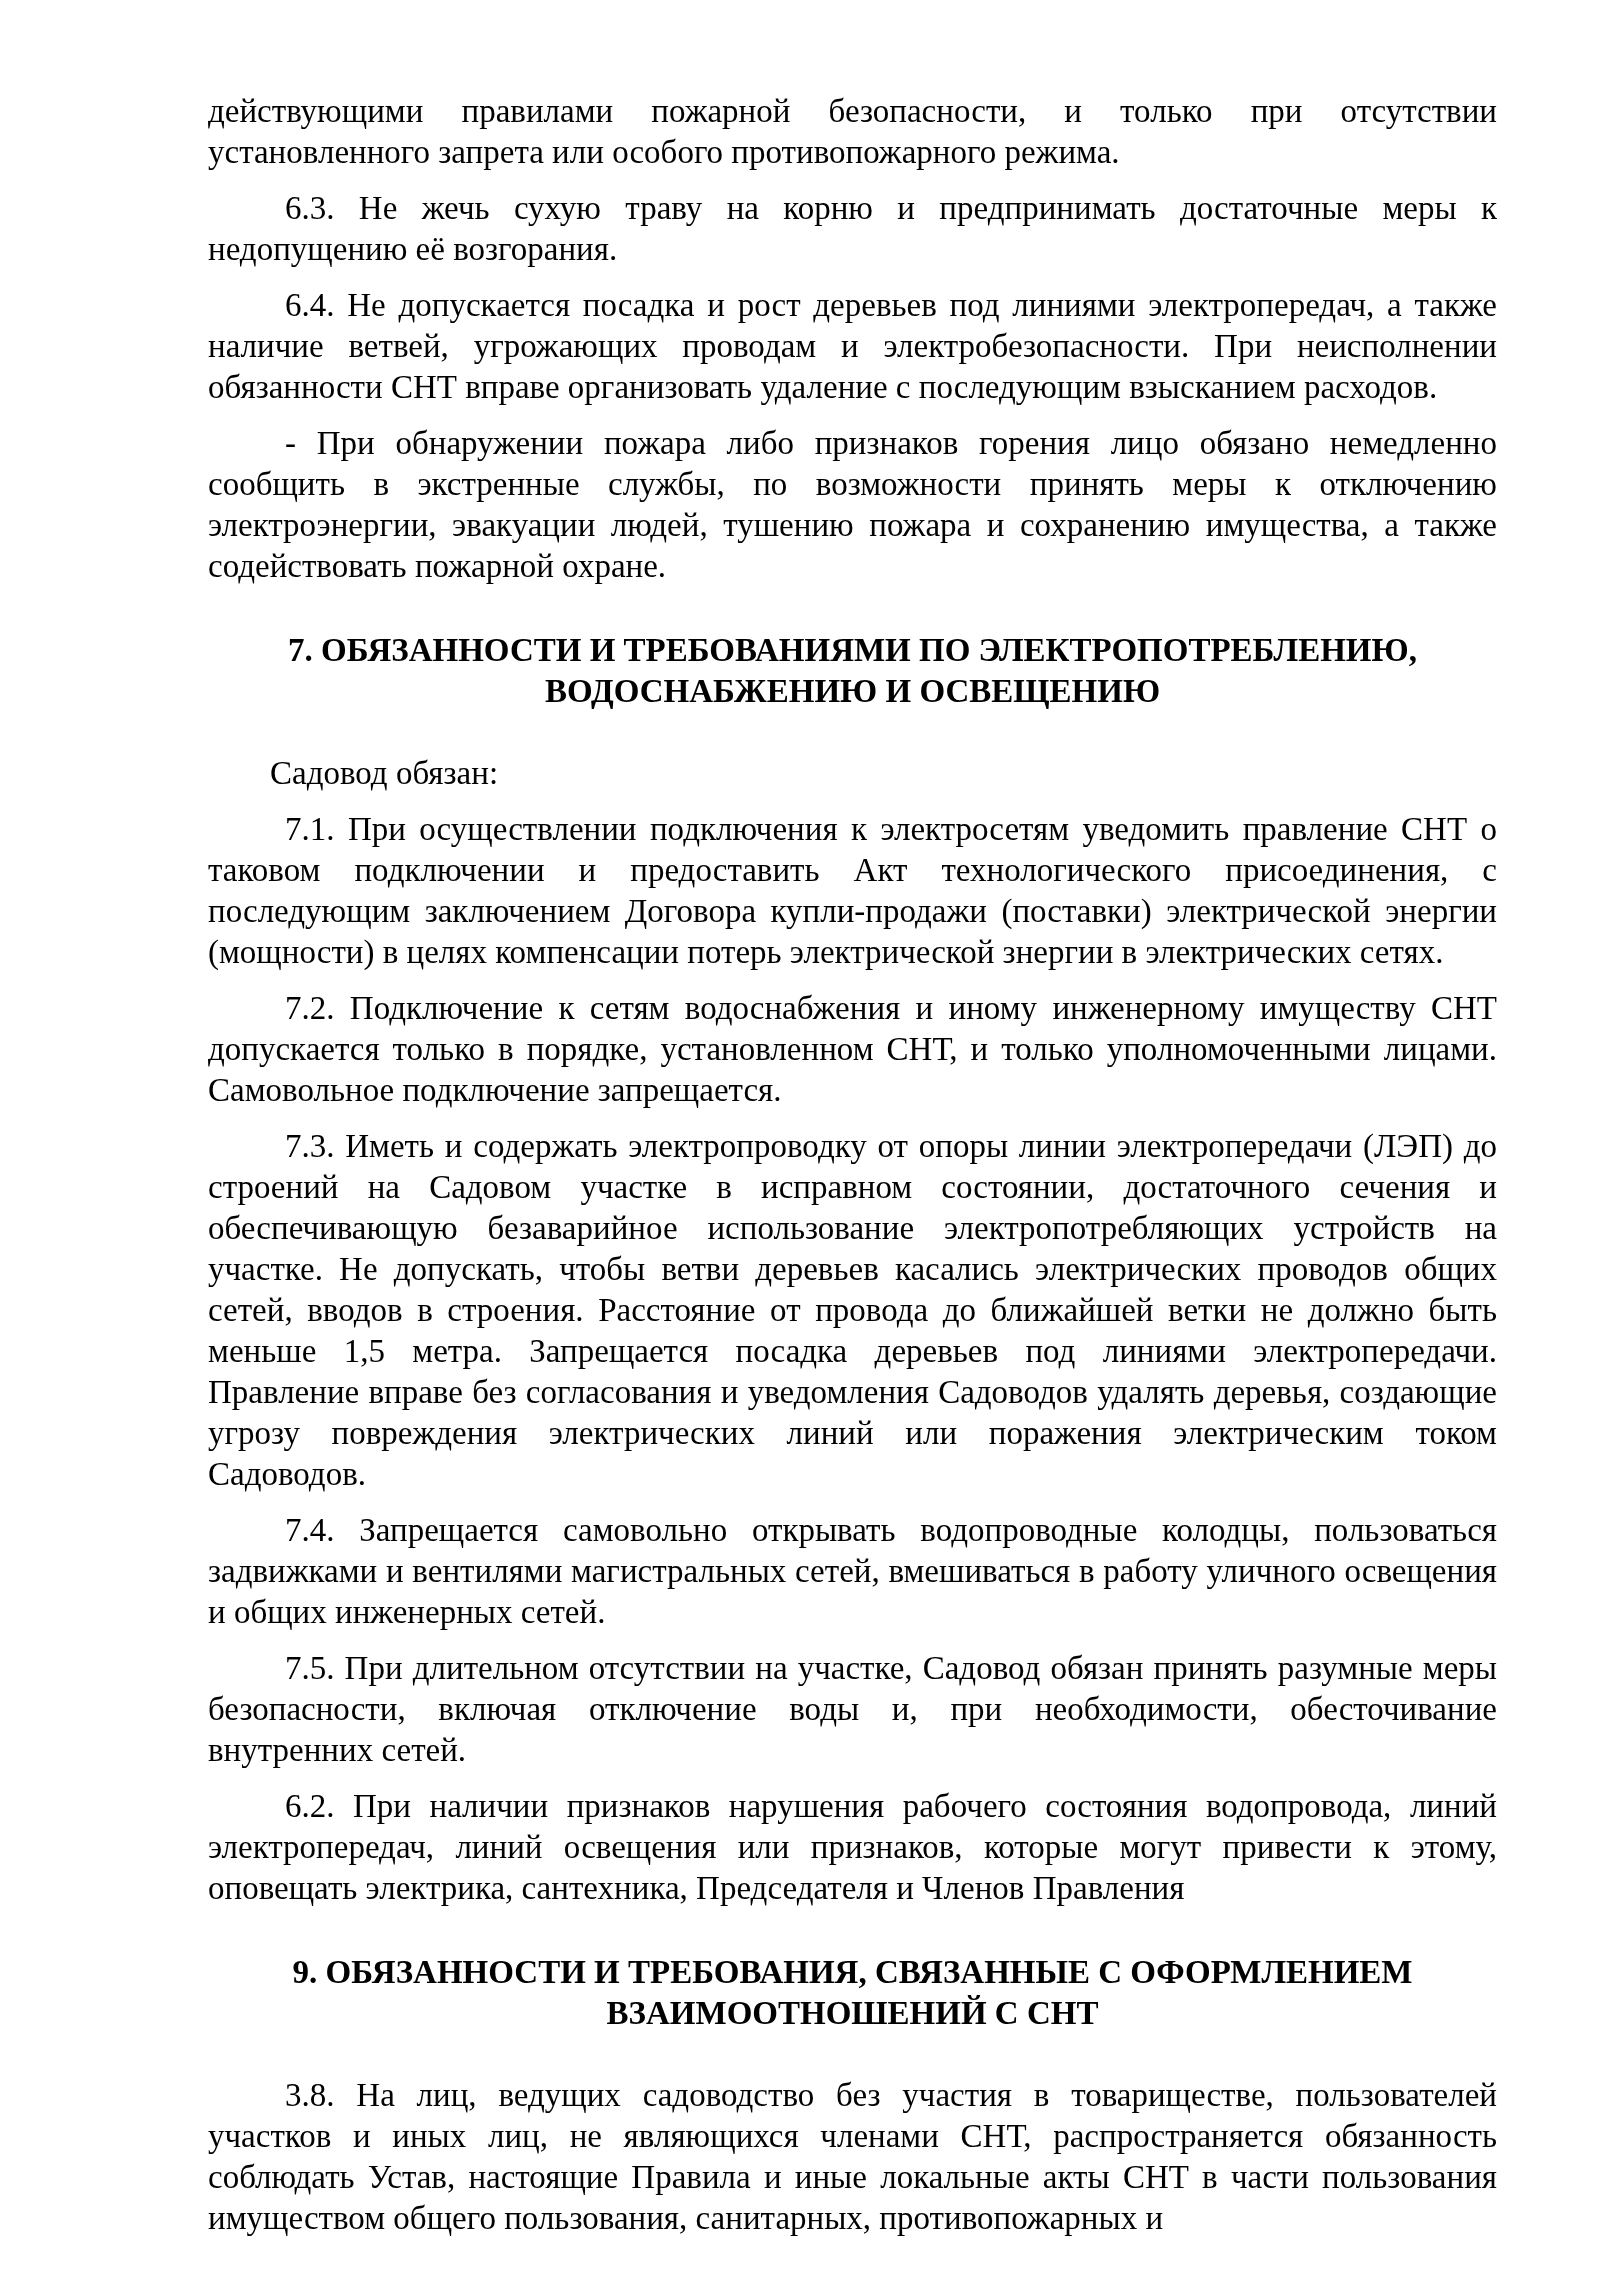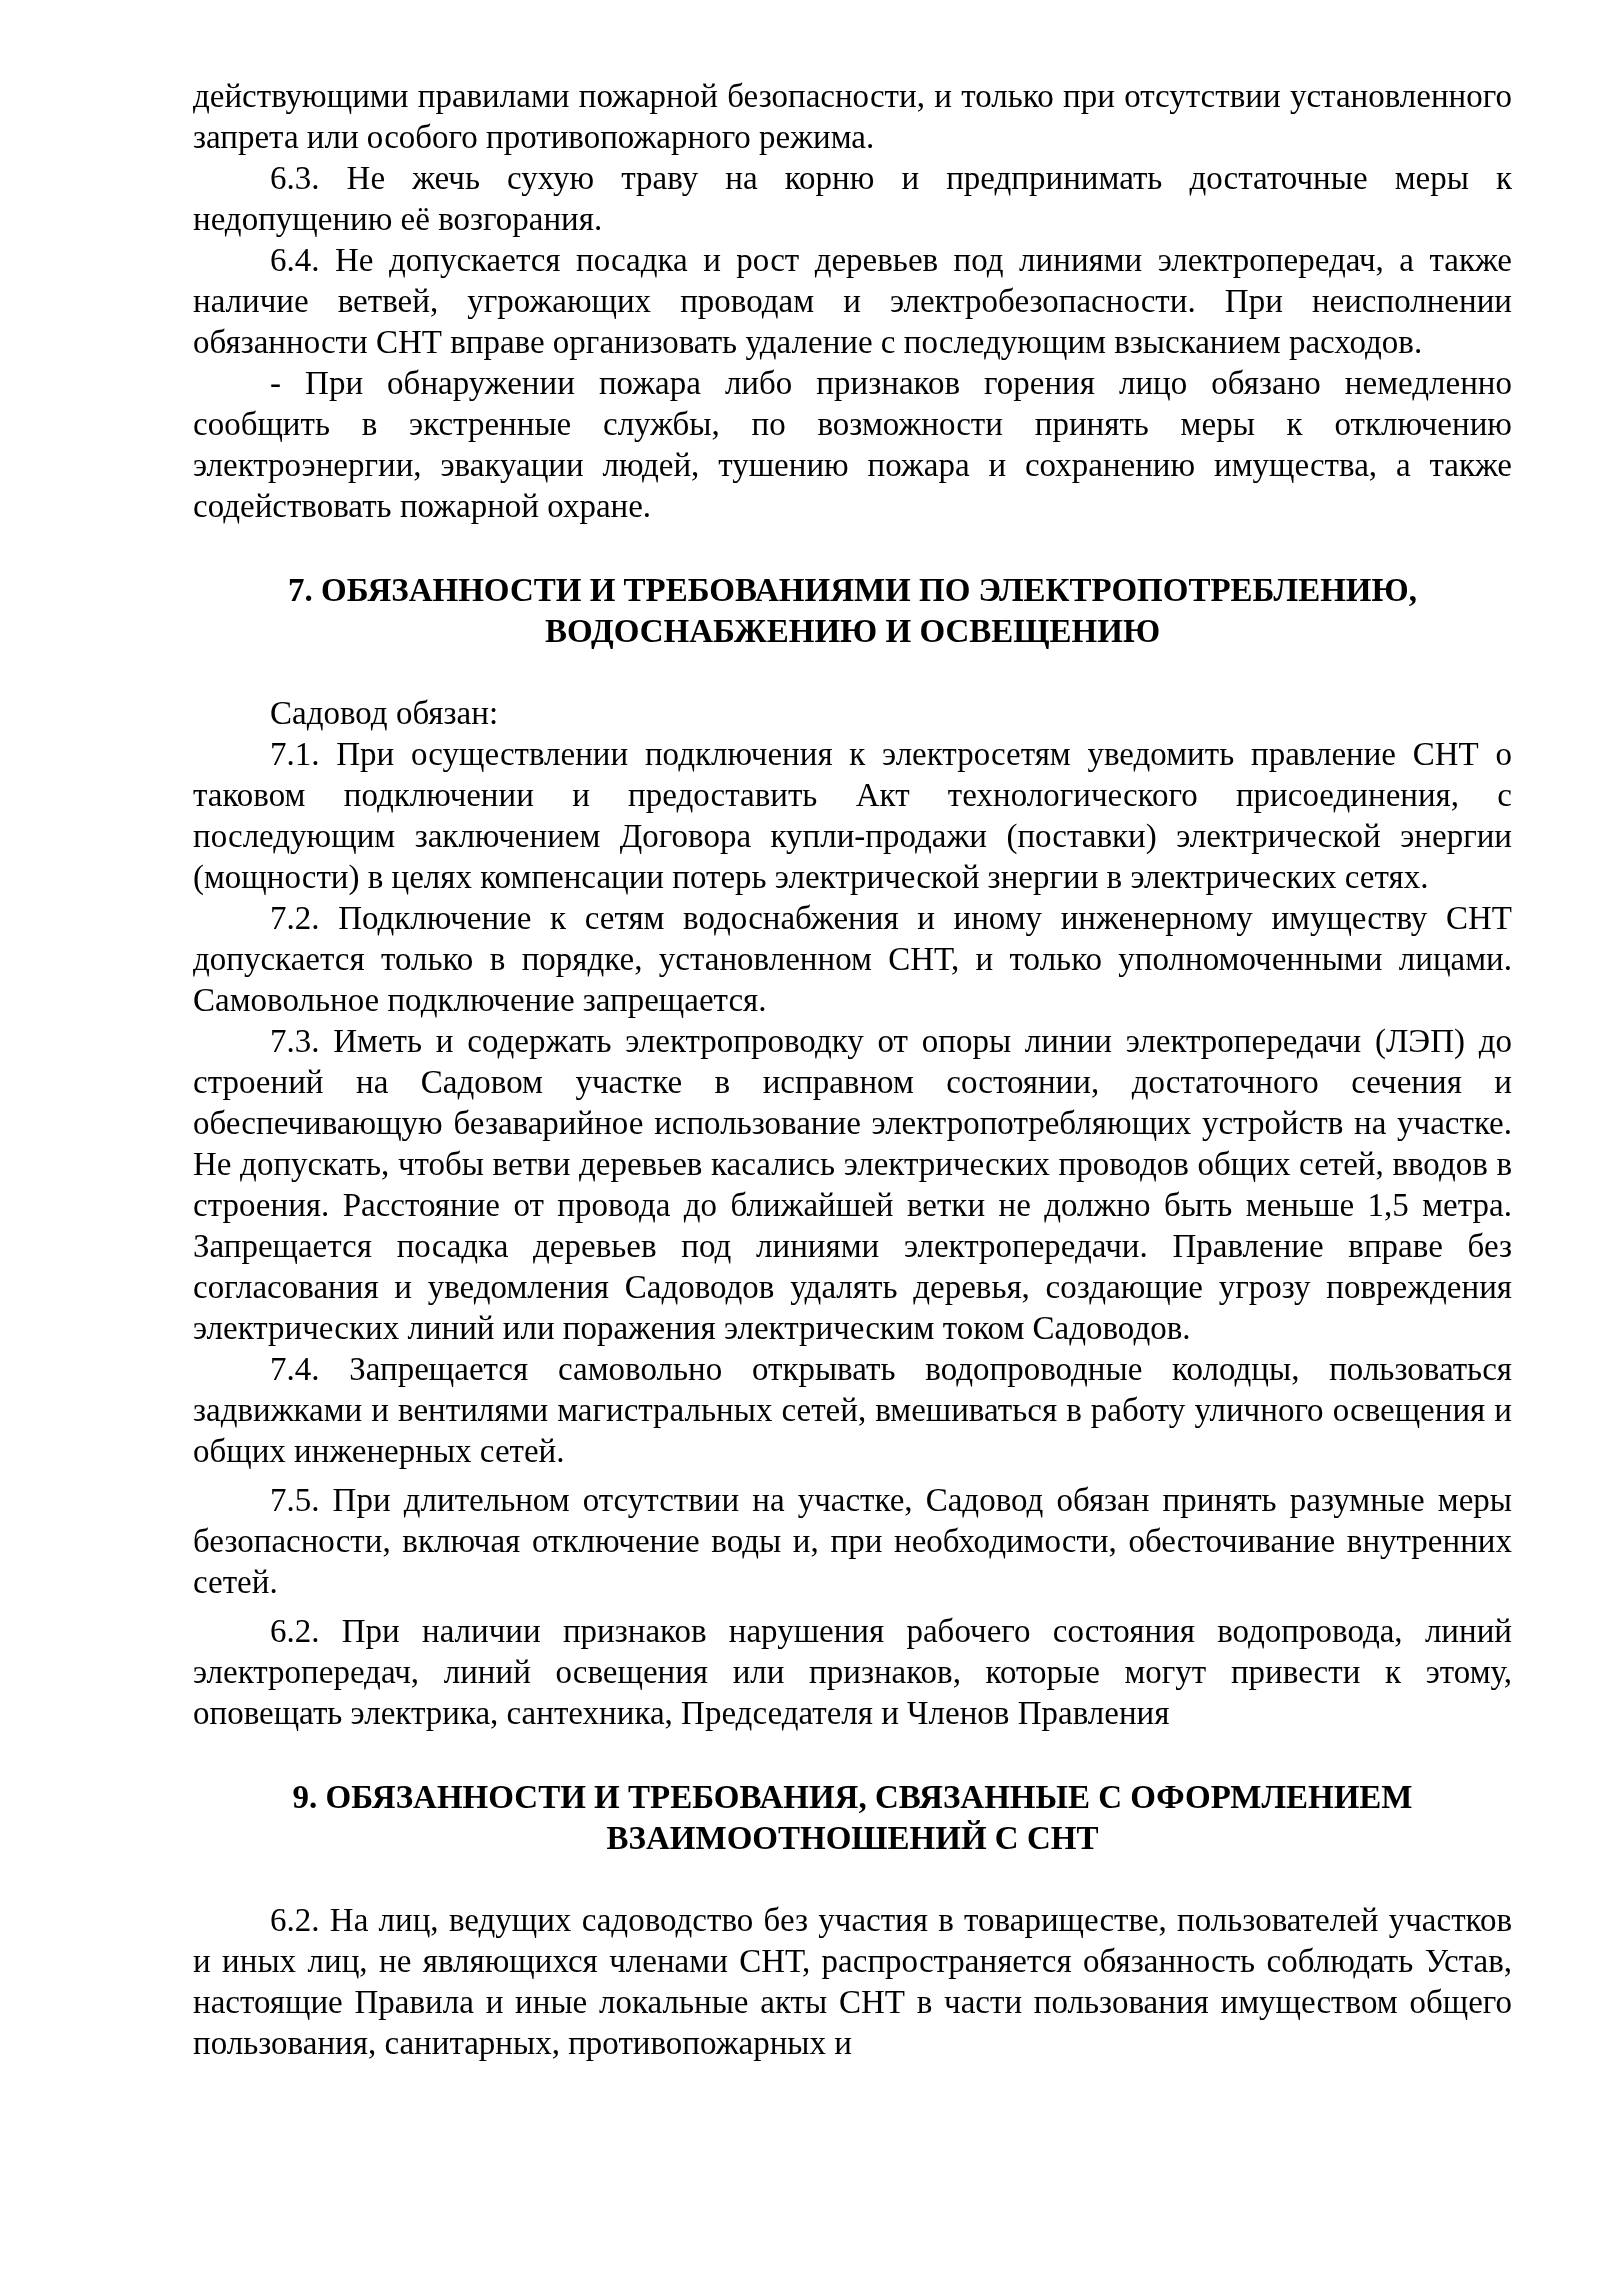--- a/index.html
+++ b/index.html
@@ -7,21 +7,21 @@
   .page {
     position: absolute;
     left: 193px;
     top: 76px;
     width: 1319px;
     font-family: "Liberation Serif", "DejaVu Serif", serif;
     font-size: 33px;
     line-height: 41px;
     color: #000;
   }
-  p { margin: 0; text-align: justify; }
+  p { margin: 15px; text-align: justify; }
   .indent { text-indent: 77px; }
   .h2 {
     font-weight: bold;
     text-align: center;
     margin: 0;
     line-height: 41px;
   }
   .sub { font-weight: normal; text-indent: 77px; margin: 0; }
   .gap-sm { margin-top: 7.8px; }
   .gap-md { margin-top: 43px; }
@@ -51,17 +51,17 @@
     <p class="indent">7.4. Запрещается самовольно открывать водопроводные колодцы, пользоваться задвижками и вентилями магистральных сетей, вмешиваться в работу уличного освещения и общих инженерных сетей.</p>
     <p class="indent gap-sm">7.5. При длительном отсутствии на участке, Садовод обязан принять разумные меры безопасности, включая отключение воды и, при необходимости, обесточивание внутренних сетей.</p>
     <p class="indent gap-sm">6.2. При наличии признаков нарушения рабочего состояния водопровода, линий электропередач, линий освещения или признаков, которые могут привести к этому, оповещать электрика, сантехника, Председателя и Членов Правления</p>
   </div>
 
   <div class="gap-md">
     <div>
       <p class="h2">9. ОБЯЗАННОСТИ И ТРЕБОВАНИЯ, СВЯЗАННЫЕ С ОФОРМЛЕНИЕМ</p>
       <p class="h2">ВЗАИМООТНОШЕНИЙ С СНТ</p>
     </div>
-    <p class="indent gap-lg">6.2. На лиц, ведущих садоводство без участия в товариществе, пользователей участков и иных лиц, не являющихся членами СНТ, распространяется обязанность соблюдать Устав, настоящие Правила и иные локальные акты СНТ в части пользования имуществом общего пользования, санитарных, противопожарных и</p>
+    <p class="indent gap-lg">3.8. На лиц, ведущих садоводство без участия в товариществе, пользователей участков и иных лиц, не являющихся членами СНТ, распространяется обязанность соблюдать Устав, настоящие Правила и иные локальные акты СНТ в части пользования имуществом общего пользования, санитарных, противопожарных и</p>
   </div>
 
 </div>
 
 
 </body></html>

